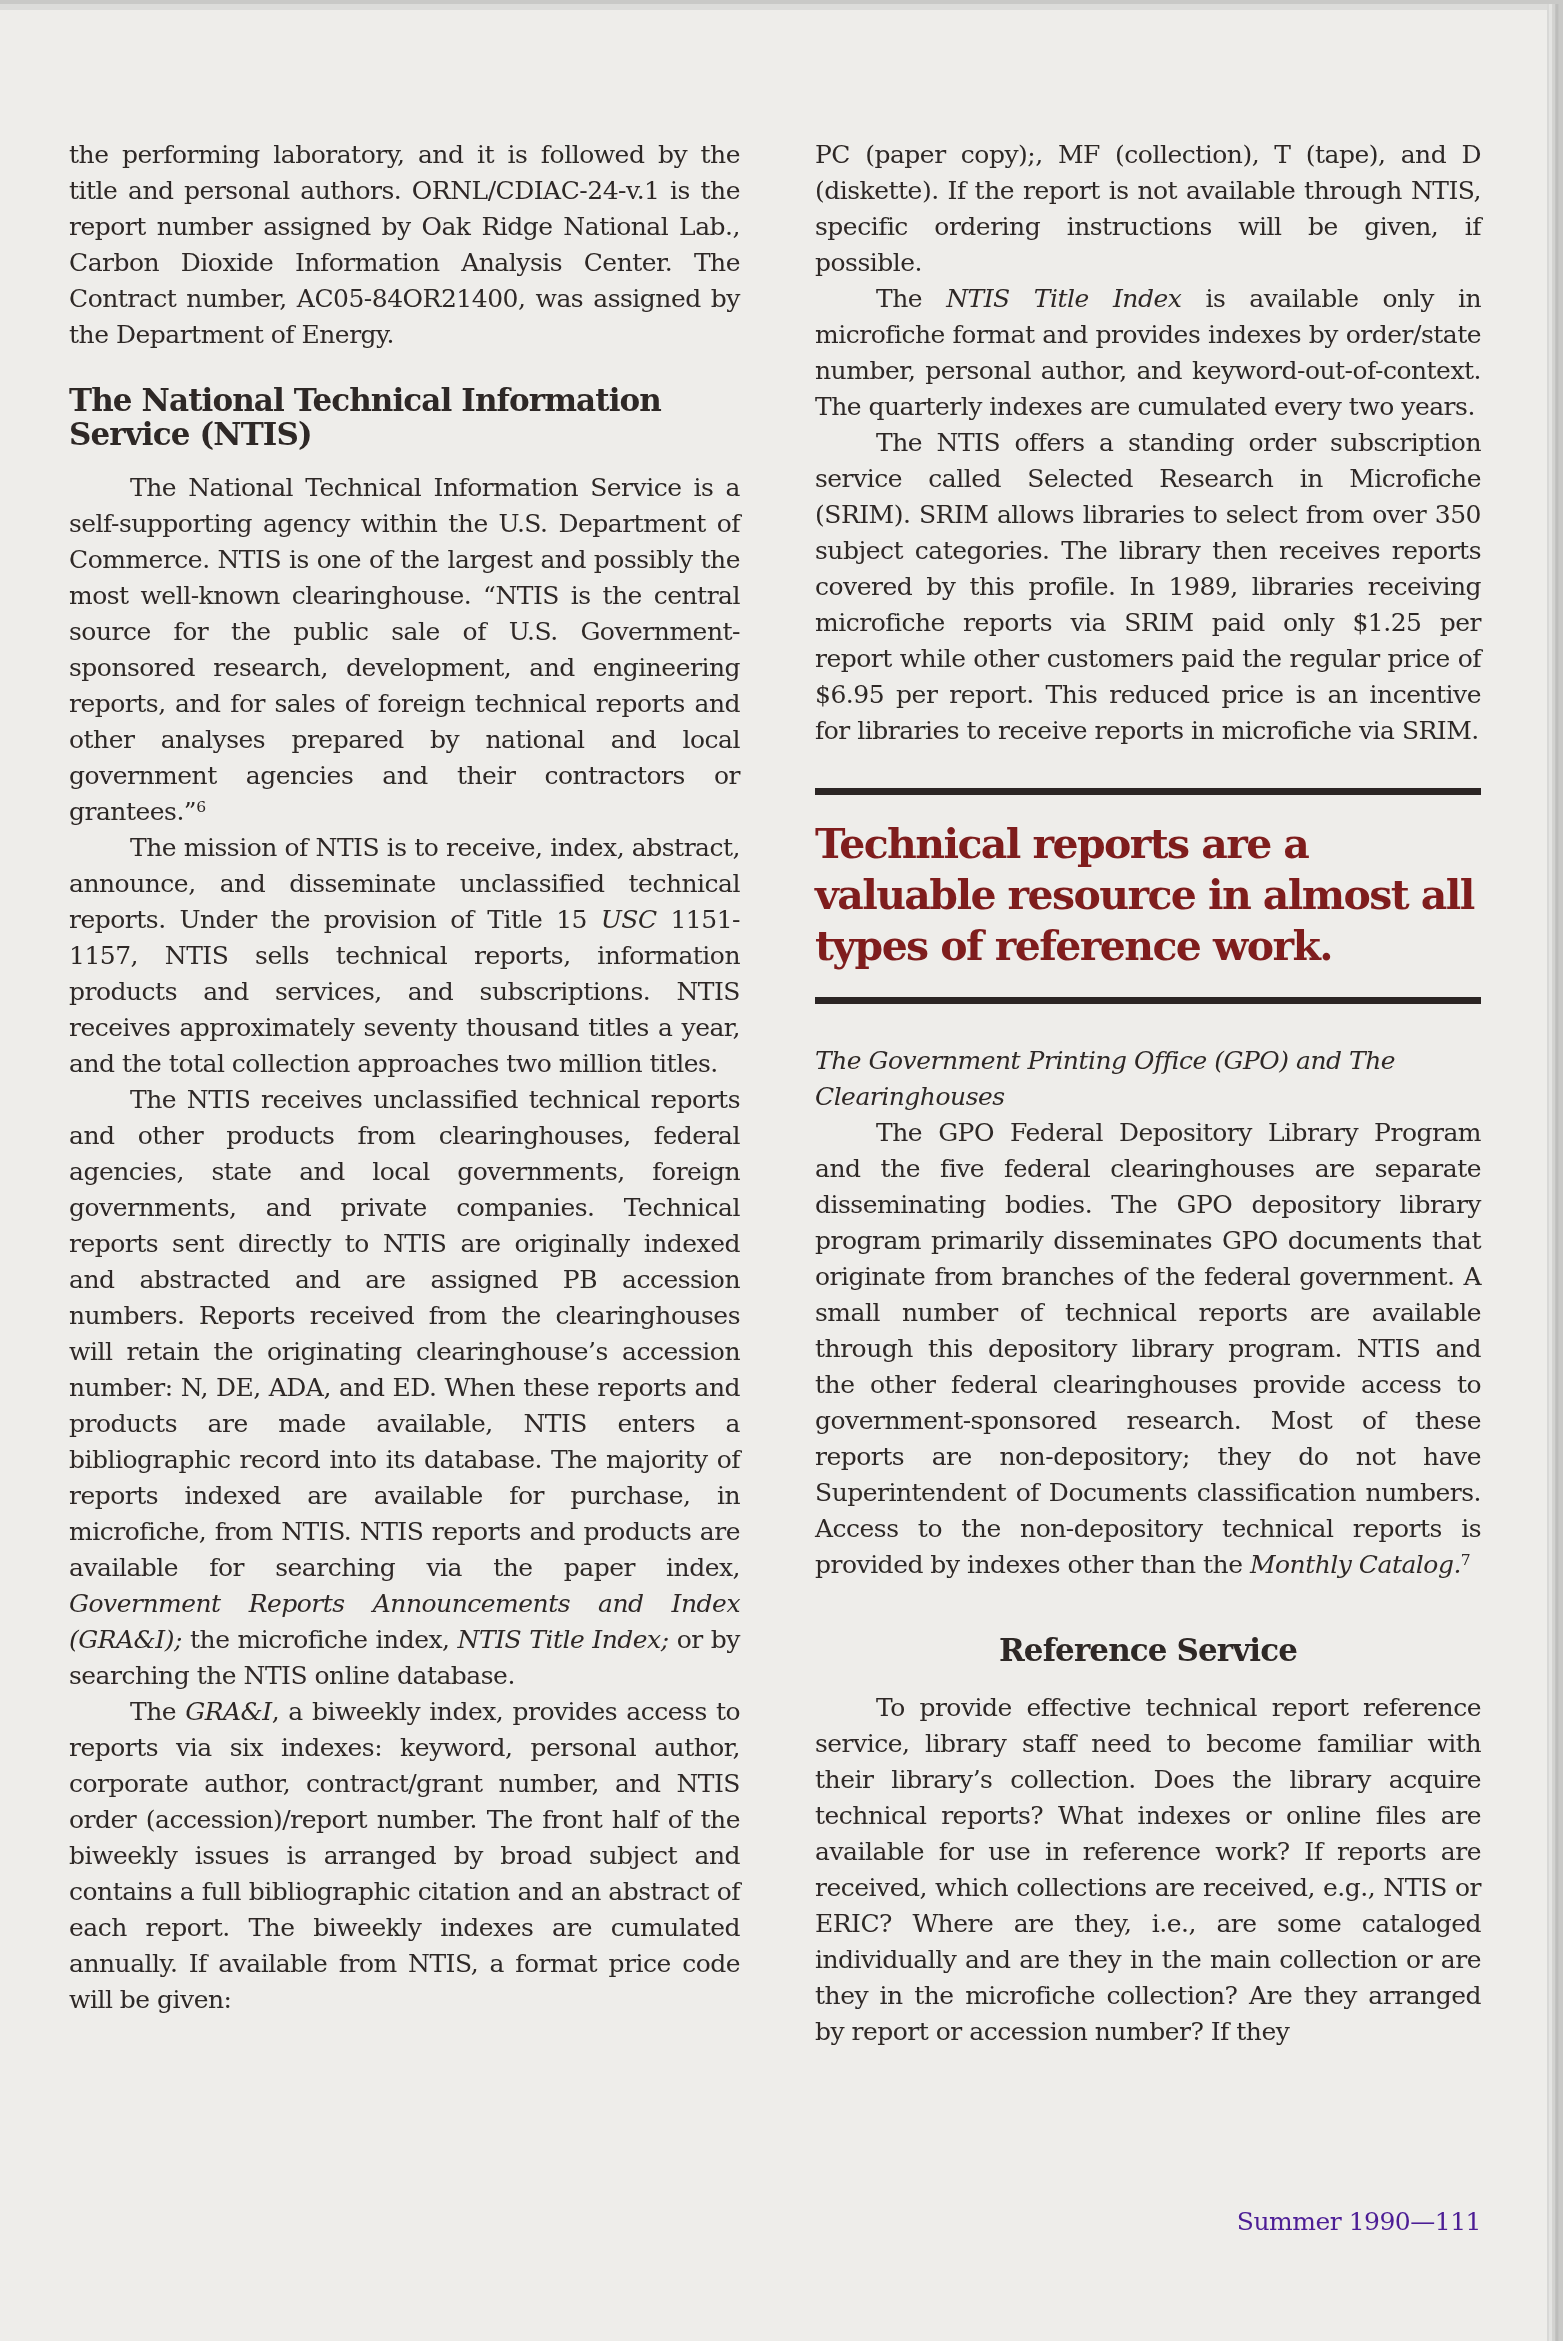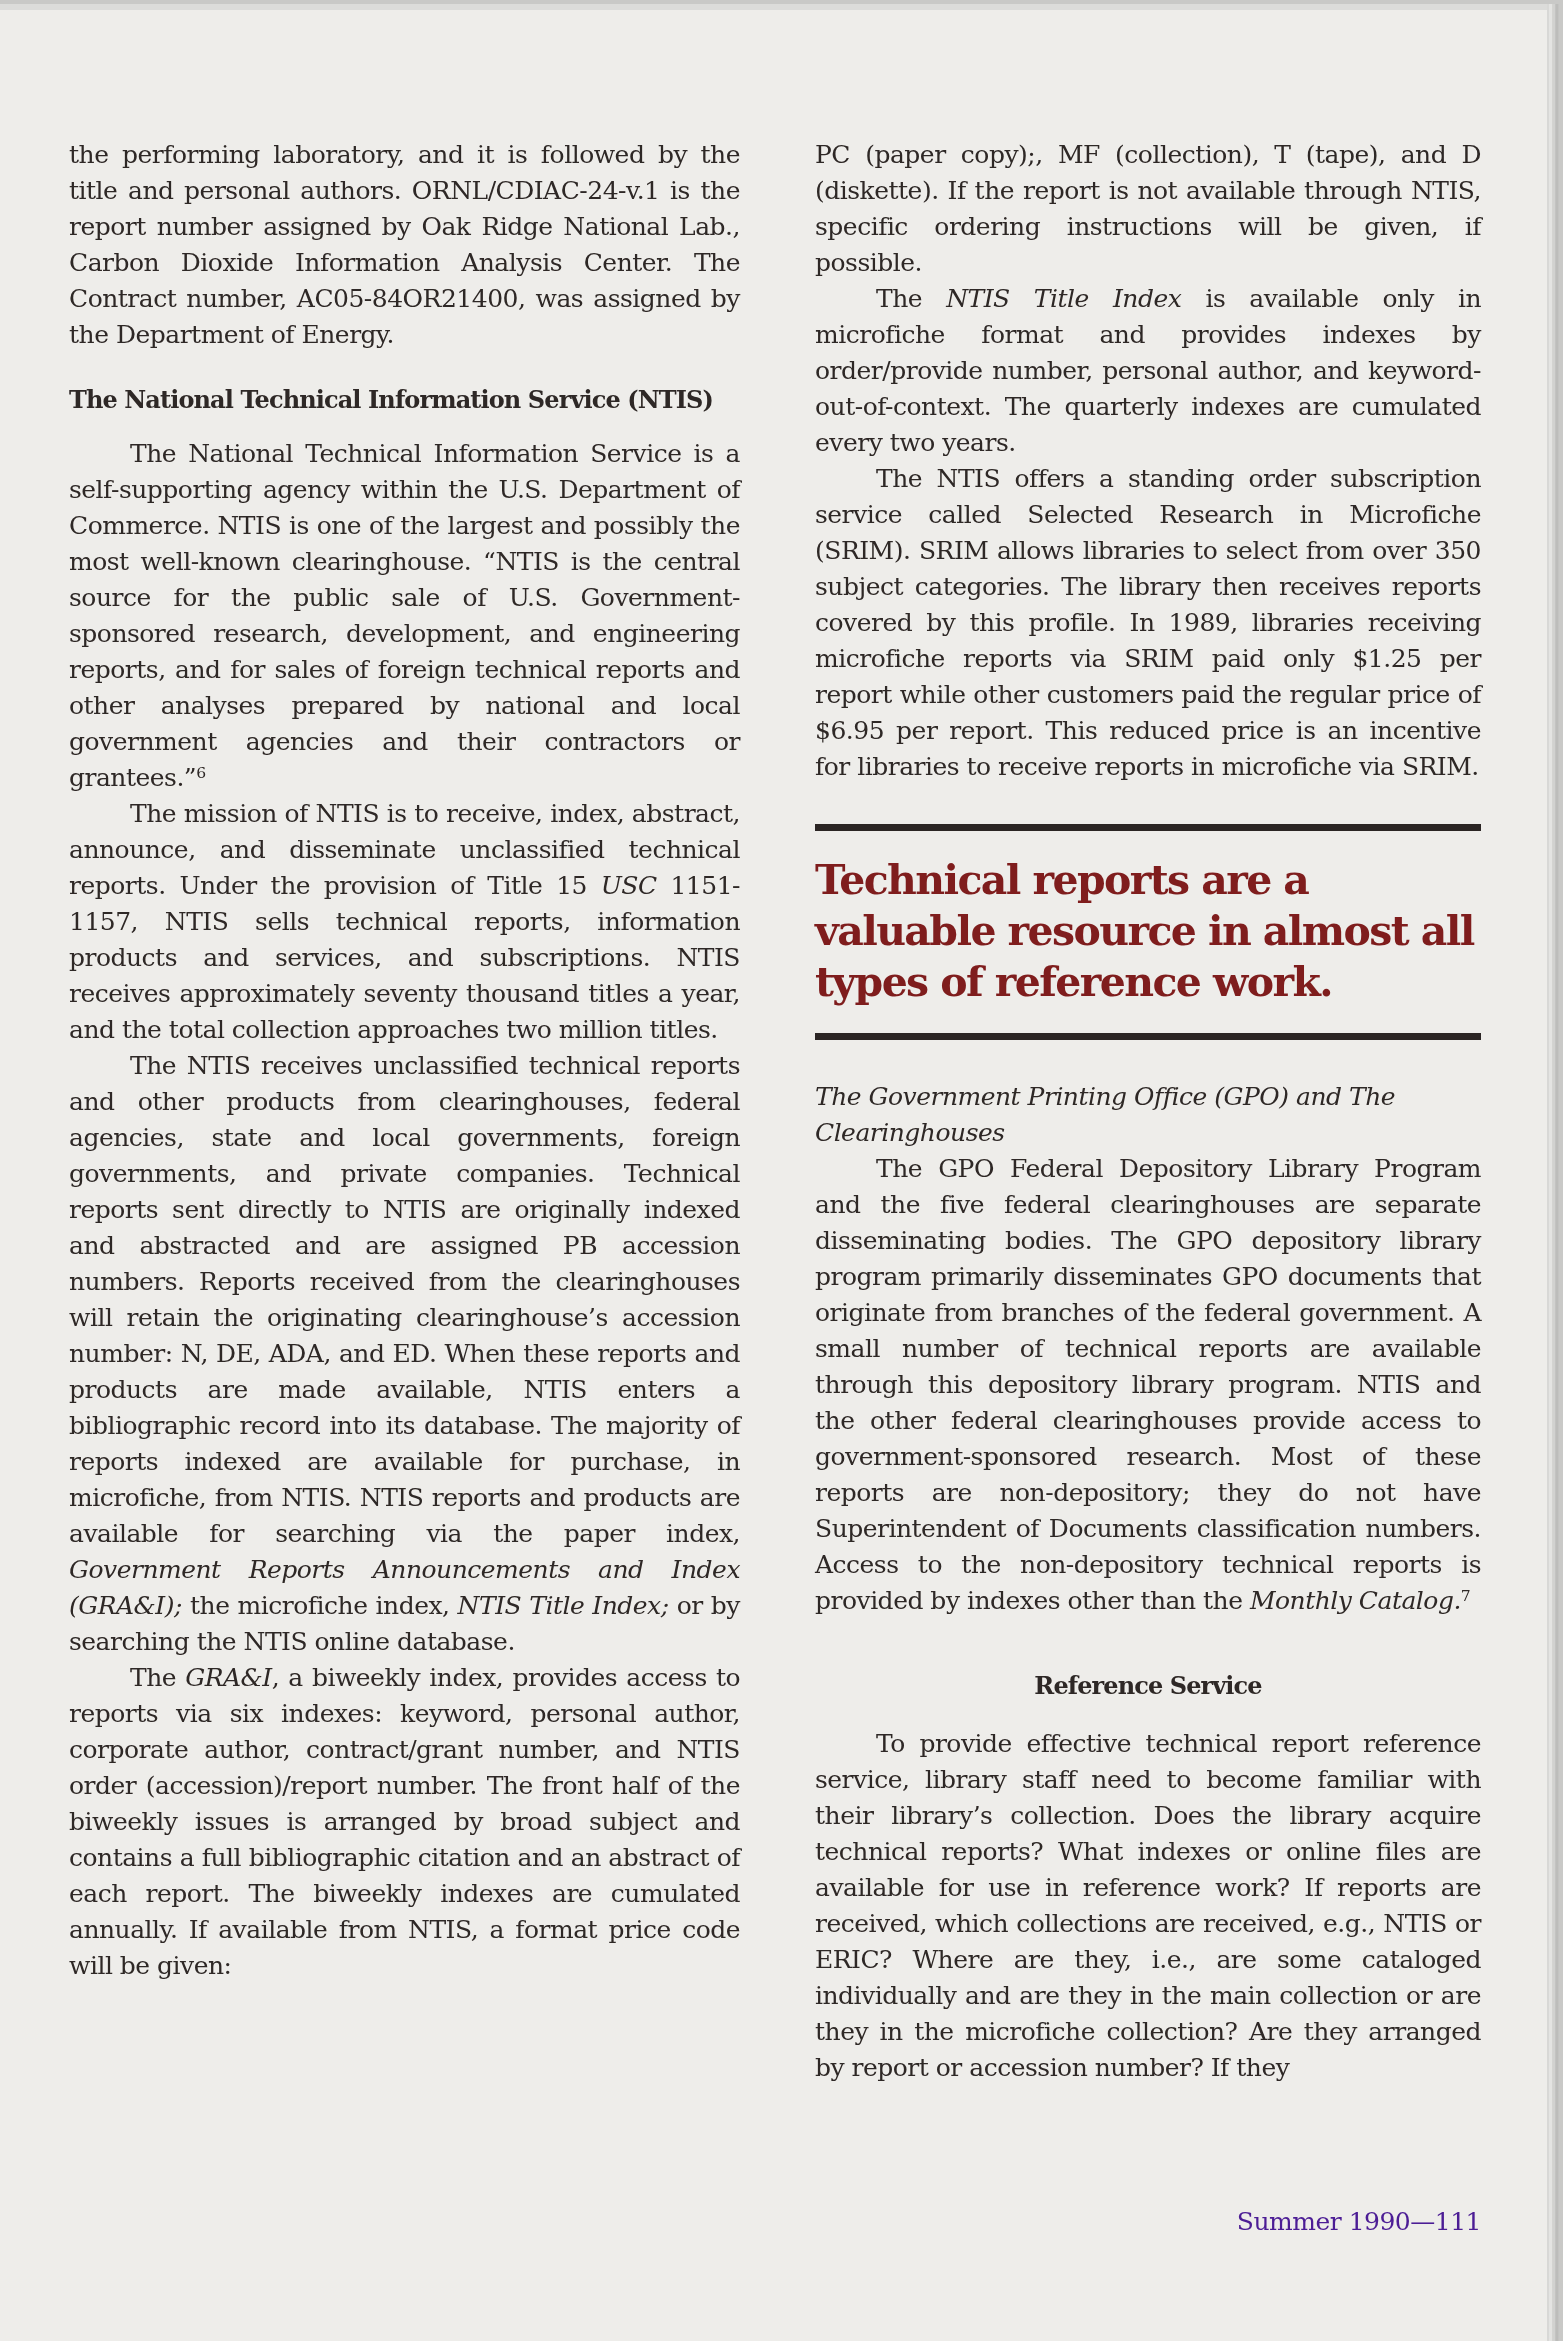--- a/index.html
+++ b/index.html
@@ -27,21 +27,21 @@
     text-align: justify;
     hyphens: manual;
     letter-spacing: -0.5px;
   }
   .col-left { left: 69px; width: 671px; }
   .col-right { left: 815px; width: 666px; }
   .col p { margin: 0; text-indent: 0; }
   .col p.indent { text-indent: 61px; }
   .heading {
     font-weight: bold; margin: 30px 0 19px 0 !important;
-    font-size: 24px; line-height: 34px; letter-spacing: -0.9px;
+    font-size: 31px; line-height: 34px; letter-spacing: -0.9px;
     text-align: left;
   }
   .sub-italic { font-style: italic; text-align: left; margin: 28px 0 0 0 !important; }
   i { font-style: italic; }
   sup { font-size: 15.6px; line-height: 0; vertical-align: 7.8px; }
   .pullquote {
     margin: 39px 0 39px 0;
     border-top: 7px solid #2b2524;
     border-bottom: 7px solid #2b2524;
     padding: 23.5px 0 25px 0;
@@ -75,21 +75,21 @@
     <p class="indent"><span>The mission of NTIS is to receive, index, abstract, announce, and disseminate unclassified technical reports. Under the provision of Title 15 </span><i>USC</i><span> 1151-1157, NTIS sells technical reports, information products and services, and subscriptions. NTIS receives approximately seventy thousand titles a year, and the total collection approaches two million titles.</span></p>
 
     <p class="indent"><span>The NTIS receives unclassified technical reports and other products from clearinghouses, federal agencies, state and local governments, foreign governments, and private companies. Technical reports sent directly to NTIS are originally indexed and abstracted and are assigned PB accession numbers. Reports received from the clearinghouses will retain the originating clearinghouse’s accession number: N, DE, ADA, and ED. When these reports and products are made available, NTIS enters a bibliographic record into its database. The majority of reports indexed are available for purchase, in microfiche, from NTIS. NTIS reports and products are available for searching via the paper index, </span><i>Government Reports Announcements and Index (GRA&amp;I);</i><span> the microfiche index, </span><i>NTIS Title Index;</i><span> or by searching the NTIS online database.</span></p>
 
     <p class="indent"><span>The </span><i>GRA&amp;I</i><span>, a biweekly index, provides access to reports via six indexes: keyword, personal author, corporate author, contract/grant number, and NTIS order (accession)/report number. The front half of the biweekly issues is arranged by broad subject and contains a full bibliographic citation and an abstract of each report. The biweekly indexes are cumulated annually. If available from NTIS, a format price code will be given:</span></p>
   </div>
 
   <div class="col col-right">
     <p>PC (paper copy);, MF (collection), T (tape), and D (diskette). If the report is not available through NTIS, specific ordering instructions will be given, if possible.</p>
 
-    <p class="indent"><span>The </span><i>NTIS Title Index</i><span> is available only in microfiche format and provides indexes by order/provide number, personal author, and keyword-out-of-context. The quarterly indexes are cumulated every two years.</span></p>
+    <p class="indent"><span>The </span><i>NTIS Title Index</i><span> is available only in microfiche format and provides indexes by order/state number, personal author, and keyword-out-of-context. The quarterly indexes are cumulated every two years.</span></p>
 
     <p class="indent">The NTIS offers a standing order subscription service called Selected Research in Microfiche (SRIM). SRIM allows libraries to select from over 350 subject categories. The library then receives reports covered by this profile. In 1989, libraries receiving microfiche reports via SRIM paid only $1.25 per report while other customers paid the regular price of $6.95 per report. This reduced price is an incentive for libraries to receive reports in microfiche via SRIM.</p>
 
     <div class="pullquote">
       <div class="pullquote-text">Technical reports are a valuable resource in almost all types of reference work.</div>
     </div>
 
     <p class="sub-italic">The Government Printing Office (GPO) and The Clearinghouses</p>
 
     <p class="indent"><span>The GPO Federal Depository Library Program and the five federal clearinghouses are separate disseminating bodies. The GPO depository library program primarily disseminates GPO documents that originate from branches of the federal government. A small number of technical reports are available through this depository library program. NTIS and the other federal clearinghouses provide access to government-sponsored research. Most of these reports are non-depository; they do not have Superintendent of Documents classification numbers. Access to the non-depository technical reports is provided by indexes other than the </span><i>Monthly Catalog.</i><sup>7</sup></p>

